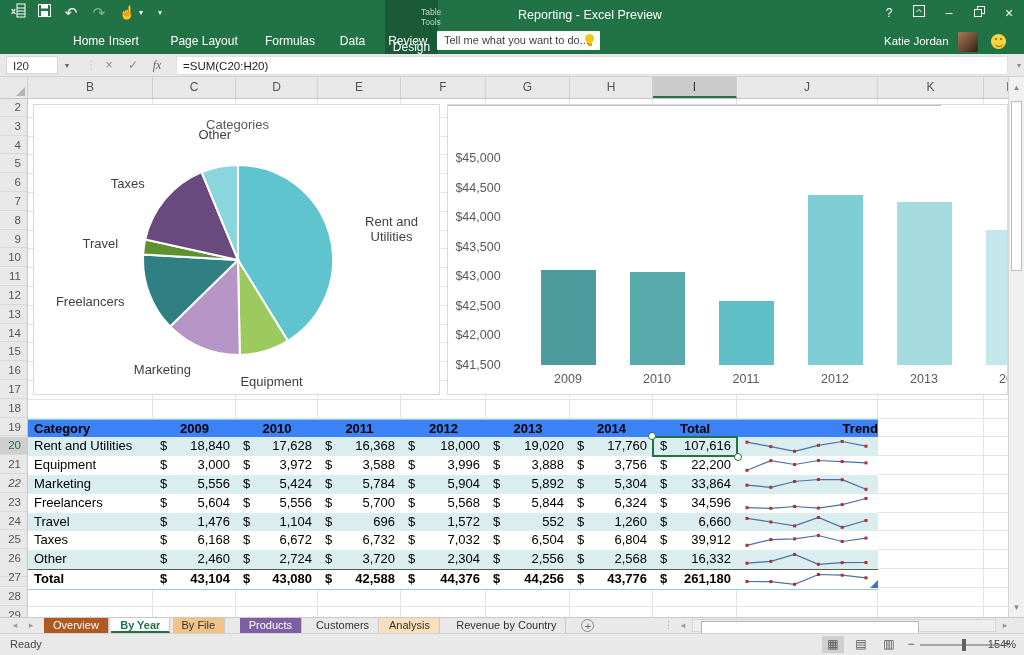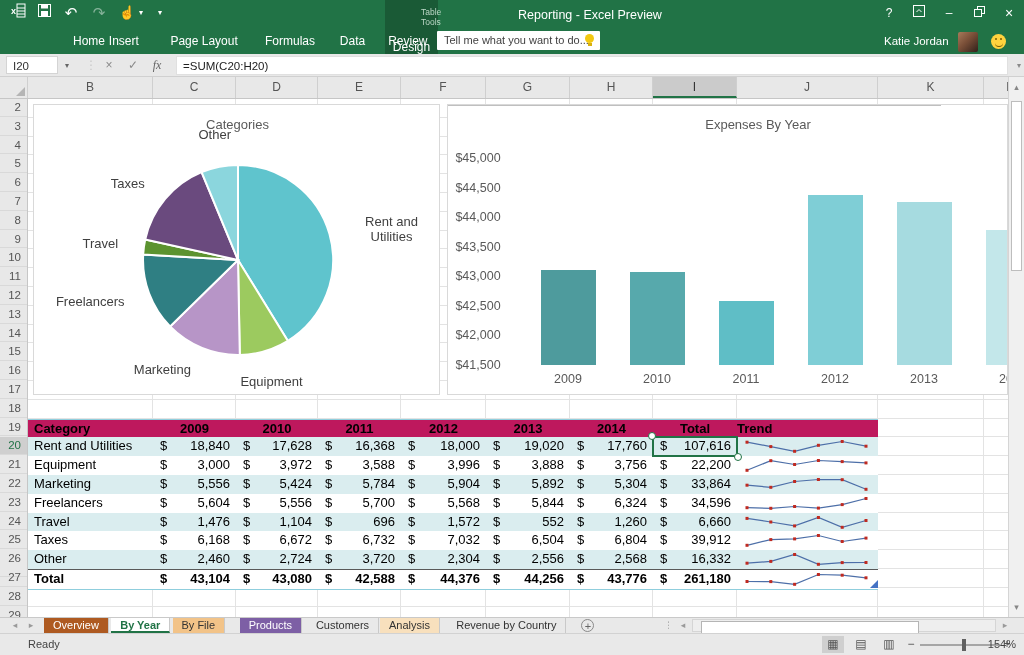--- a/index.html
+++ b/index.html
@@ -76,21 +76,21 @@
   .stab{position:absolute;top:0;height:15px;line-height:15px;padding:0 9px;color:#333;border-right:1px solid #c9c9c9;box-sizing:border-box;}
   .stab.active{background:#fff;color:#217346;font-weight:bold;border-bottom:2px solid #217346;}
   #addsheet{position:absolute;top:1px;width:13px;height:13px;border:1px solid #8a8a8a;border-radius:50%;color:#666;
             font-size:11px;line-height:12px;text-align:center;box-sizing:border-box;}
   #hsplit{position:absolute;top:2px;color:#9a9a9a;font-size:9px;letter-spacing:1px;}
   #htrack{position:absolute;top:1px;height:13px;background:#eeeeee;border:1px solid #d5d5d5;box-sizing:border-box;}
   #hthumb{position:absolute;top:1px;height:13px;background:#fff;border:1px solid #b5b5b5;box-sizing:border-box;}
 
   
   #statusbar{left:0;top:633px;width:1024px;height:22px;background:#e9e9e9;border-top:1px solid #d2d2d2;box-sizing:border-box;font-size:11px;color:#444;}
-  #status-ready{position:absolute;left:28px;top:4px;}
+  #status-ready{position:absolute;left:10px;top:4px;}
   .viewbtn{position:absolute;top:2px;width:22px;height:17px;text-align:center;line-height:17px;font-size:12px;color:#555;}
   .viewbtn.sel{background:#cfcfcf;}
   #zoom-minus,#zoom-plus{position:absolute;top:3px;width:14px;text-align:center;color:#555;font-size:12px;}
   #zoom-track{position:absolute;top:10px;width:78px;height:2px;background:#a6a6a6;}
   #zoom-thumb{position:absolute;top:5px;width:4px;height:12px;background:#616161;}
   #zoom-pct{position:absolute;top:4px;right:8px;}
 </style>
 </head>
 <body>
 
@@ -209,21 +209,21 @@
       <div class="rowhdr" style="top: 188px; height: 17.8px; line-height: 17.8px;">12</div>
       <div class="rowhdr" style="top: 206.8px; height: 17.8px; line-height: 17.8px;">13</div>
       <div class="rowhdr" style="top: 225.6px; height: 17.8px; line-height: 17.8px;">14</div>
       <div class="rowhdr" style="top: 244.4px; height: 17.8px; line-height: 17.8px;">15</div>
       <div class="rowhdr" style="top: 263.2px; height: 17.8px; line-height: 17.8px;">16</div>
       <div class="rowhdr" style="top: 282px; height: 17.8px; line-height: 17.8px;">17</div>
       <div class="rowhdr" style="top: 300.8px; height: 17.8px; line-height: 17.8px;">18</div>
       <div class="rowhdr" style="top: 319.6px; height: 17.8px; line-height: 17.8px;">19</div>
       <div class="rowhdr sel" style="top: 338.4px; height: 17.8px; line-height: 17.8px;">20</div>
       <div class="rowhdr" style="top: 357.2px; height: 17.8px; line-height: 17.8px;">21</div>
-      <div class="rowhdr" style="top: 376px; height: 17.8px; line-height: 17.8px;">22</div>
+      <div class="rowhdr" style="top: 376px; height: 17.8px; line-height: 17.8px; font-style: italic;">22</div>
       <div class="rowhdr" style="top: 394.8px; height: 17.8px; line-height: 17.8px;">23</div>
       <div class="rowhdr" style="top: 413.6px; height: 17.8px; line-height: 17.8px;">24</div>
       <div class="rowhdr" style="top: 432.4px; height: 17.8px; line-height: 17.8px;">25</div>
       <div class="rowhdr" style="top: 451.2px; height: 27px; line-height: 17.8px;">26</div>
       <div class="rowhdr" style="top: 470px; height: 17.8px; line-height: 17.8px;">27</div>
       <div class="rowhdr" style="top: 488.8px; height: 17.8px; line-height: 17.8px;">28</div>
       <div class="rowhdr" style="top: 507.6px; height: 17.8px; line-height: 17.8px;">29</div>
     </div>
 
   <div id="sheet" class="abs">
@@ -280,21 +280,20 @@
         </svg>
         <div class="pie-label" style="left: 316.485px; top: 108.532px; width: 82px; text-align: center;">Rent and Utilities</div>
         <div class="pie-label" style="left: 192.532px; top: 269.178px; width: 90px; text-align: center;">Equipment</div>
         <div class="pie-label" style="left: 66.8994px; top: 257.122px; width: 90px; text-align: right;">Marketing</div>
         <div class="pie-label" style="left: 0.570385px; top: 188.767px; width: 90px; text-align: right;">Freelancers</div>
         <div class="pie-label" style="left: -5.87473px; top: 130.674px; width: 90px; text-align: right;">Travel</div>
         <div class="pie-label" style="left: 20.8168px; top: 70.5368px; width: 90px; text-align: right;">Taxes</div>
         <div class="pie-label" style="left: 135.773px; top: 22.2889px; width: 90px; text-align: center;">Other</div>
       </div>
       <div class="chartbox" style="left: 419px; top: 5px; width: 561px; height: 291px; overflow: hidden;">
-        <div class="chart-title" style="left: 60px; top: 12px; width: 500px;">Expenses By Year</div>
         <div class="ytick" style="left: 0px; top: 253px; width: 60px;">$41,500</div>
         <div class="ytick" style="left: 0px; top: 223.429px; width: 60px;">$42,000</div>
         <div class="ytick" style="left: 0px; top: 193.857px; width: 60px;">$42,500</div>
         <div class="ytick" style="left: 0px; top: 164.286px; width: 60px;">$43,000</div>
         <div class="ytick" style="left: 0px; top: 134.714px; width: 60px;">$43,500</div>
         <div class="ytick" style="left: 0px; top: 105.143px; width: 60px;">$44,000</div>
         <div class="ytick" style="left: 0px; top: 75.5714px; width: 60px;">$44,500</div>
         <div class="ytick" style="left: 0px; top: 46px; width: 60px;">$45,000</div>
         <div style="left: 68px; top: 260px; width: 493px; height: 1px; background: rgb(191, 191, 191);"></div>
         <div class="bar" style="left: 92.5px; top: 165.135px; width: 55px; height: 94.8651px; background: rgb(78, 155, 157);"></div>
@@ -303,30 +302,30 @@
         <div class="xtick" style="left: 179px; top: 267px; width: 60px;">2010</div>
         <div class="bar" style="left: 270.5px; top: 195.653px; width: 55px; height: 64.3474px; background: rgb(95, 190, 198);"></div>
         <div class="xtick" style="left: 268px; top: 267px; width: 60px;">2011</div>
         <div class="bar" style="left: 359.5px; top: 89.9051px; width: 55px; height: 170.095px; background: rgb(127, 206, 214);"></div>
         <div class="xtick" style="left: 357px; top: 267px; width: 60px;">2012</div>
         <div class="bar" style="left: 448.5px; top: 97.0023px; width: 55px; height: 162.998px; background: rgb(166, 219, 224);"></div>
         <div class="xtick" style="left: 446px; top: 267px; width: 60px;">2013</div>
         <div class="bar" style="left: 537.5px; top: 125.391px; width: 55px; height: 134.609px; background: rgb(195, 231, 234);"></div>
         <div class="xtick" style="left: 535px; top: 267px; width: 60px;">2014</div>
       </div>
-      <div class="trow" style="top: 319.6px; height: 18.8px; border-top: 1px solid rgb(143, 206, 221); background: #be185d;">
+      <div class="trow" style="top: 319.6px; height: 18.8px; border-top: 1px solid rgb(143, 206, 221); background: #3b82f6;">
         <div class="tcell hdr" style="left: 0px; width: 125px; line-height: 18.8px; text-align: left; padding-left: 6px;">Category</div>
         <div class="tcell hdr" style="left: 125px; width: 83px; line-height: 18.8px; text-align: center; padding-left: 0px;">2009</div>
         <div class="tcell hdr" style="left: 208px; width: 82px; line-height: 18.8px; text-align: center; padding-left: 0px;">2010</div>
         <div class="tcell hdr" style="left: 290px; width: 83px; line-height: 18.8px; text-align: center; padding-left: 0px;">2011</div>
         <div class="tcell hdr" style="left: 373px; width: 85px; line-height: 18.8px; text-align: center; padding-left: 0px;">2012</div>
         <div class="tcell hdr" style="left: 458px; width: 84px; line-height: 18.8px; text-align: center; padding-left: 0px;">2013</div>
         <div class="tcell hdr" style="left: 542px; width: 83px; line-height: 18.8px; text-align: center; padding-left: 0px;">2014</div>
         <div class="tcell hdr" style="left: 625px; width: 84px; line-height: 18.8px; text-align: center; padding-left: 0px;">Total</div>
-        <div class="tcell hdr" style="left: 709px; width: 141px; line-height: 18.8px; text-align: left; padding-left: 0px;">Trend</div>
+        <div class="tcell hdr" style="left: 709px; width: 141px; line-height: 18.8px; text-align: right; padding-left: 0px;">Trend</div>
       </div>
       <div class="trow" style="top: 338.4px; height: 18.8px; background: rgb(218, 237, 239);">
         <div class="tcell" style="left: 0px; width: 125px; line-height: 18.8px; padding-left: 6px;">Rent and Utilities</div>
         <div class="tcell money" style="left: 125px; width: 83px; line-height: 18.8px; font-weight: normal;">
           <span>$</span>
           <span>18,840</span>
         </div>
         <div class="tcell money" style="left: 208px; width: 82px; line-height: 18.8px; font-weight: normal;">
           <span>$</span>
           <span>17,628</span>

